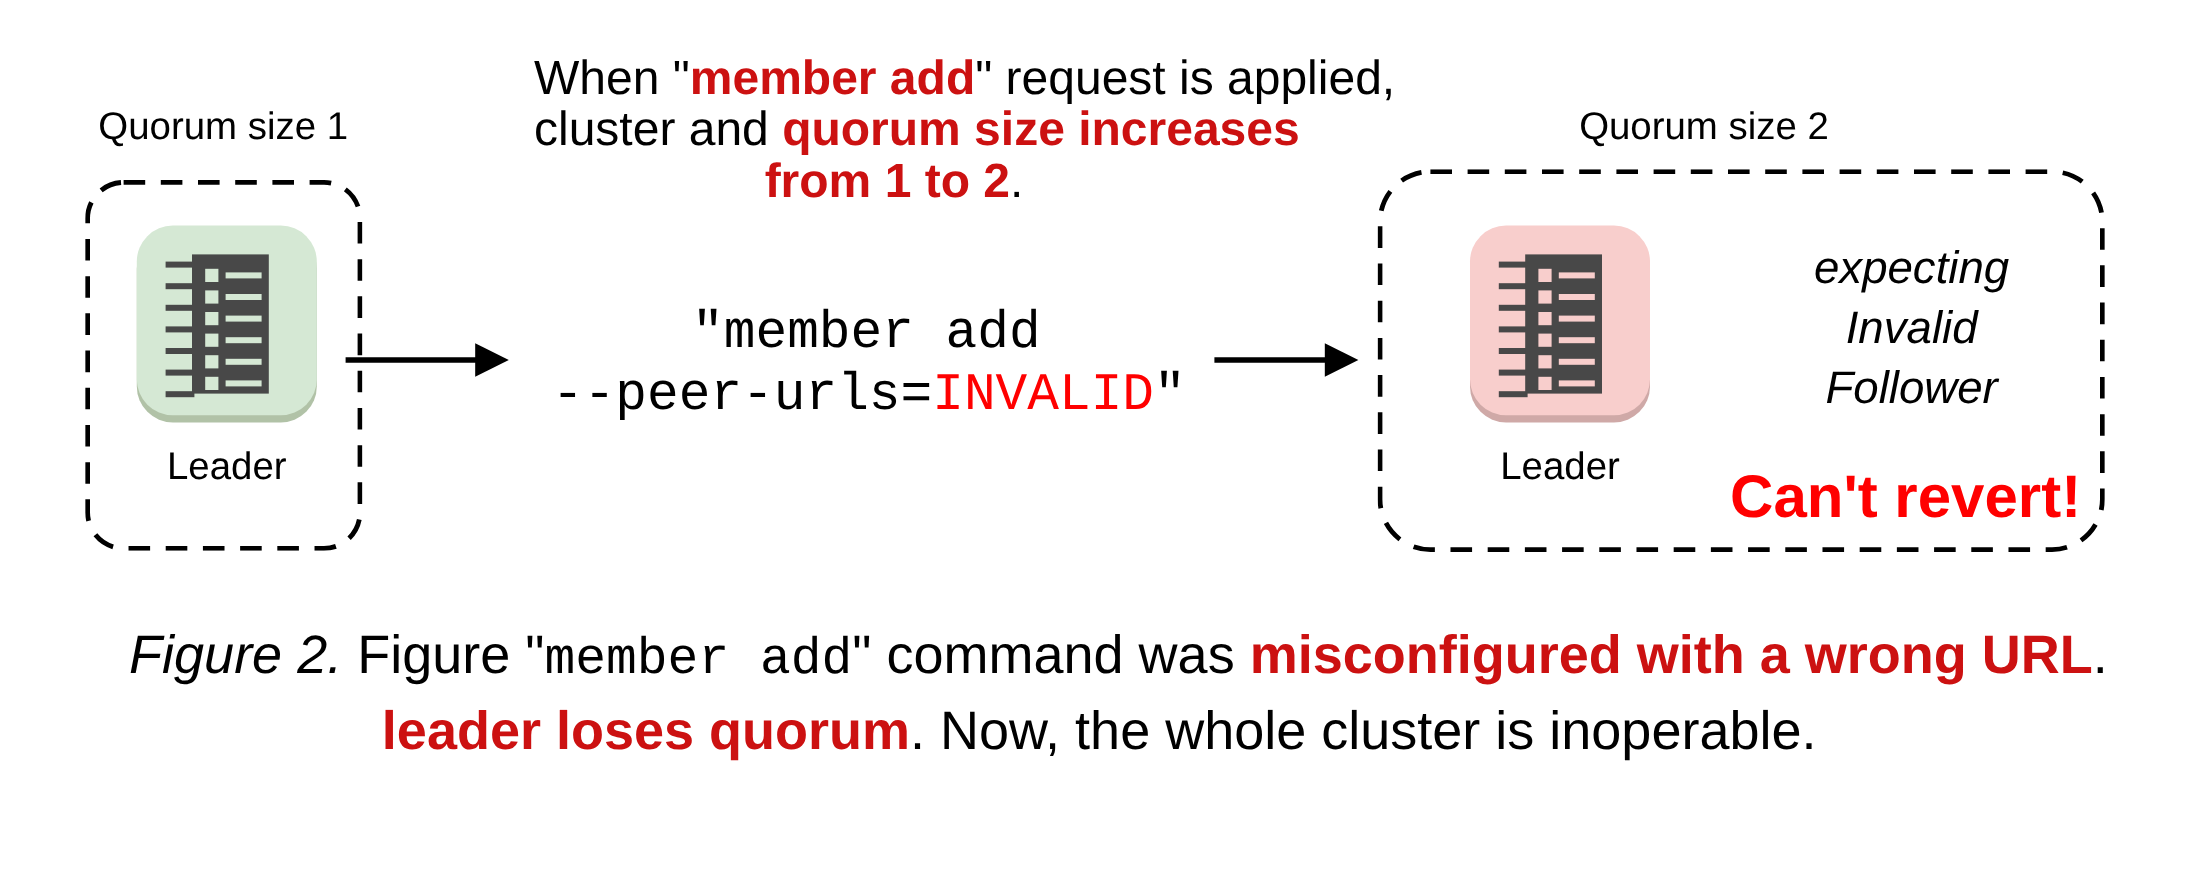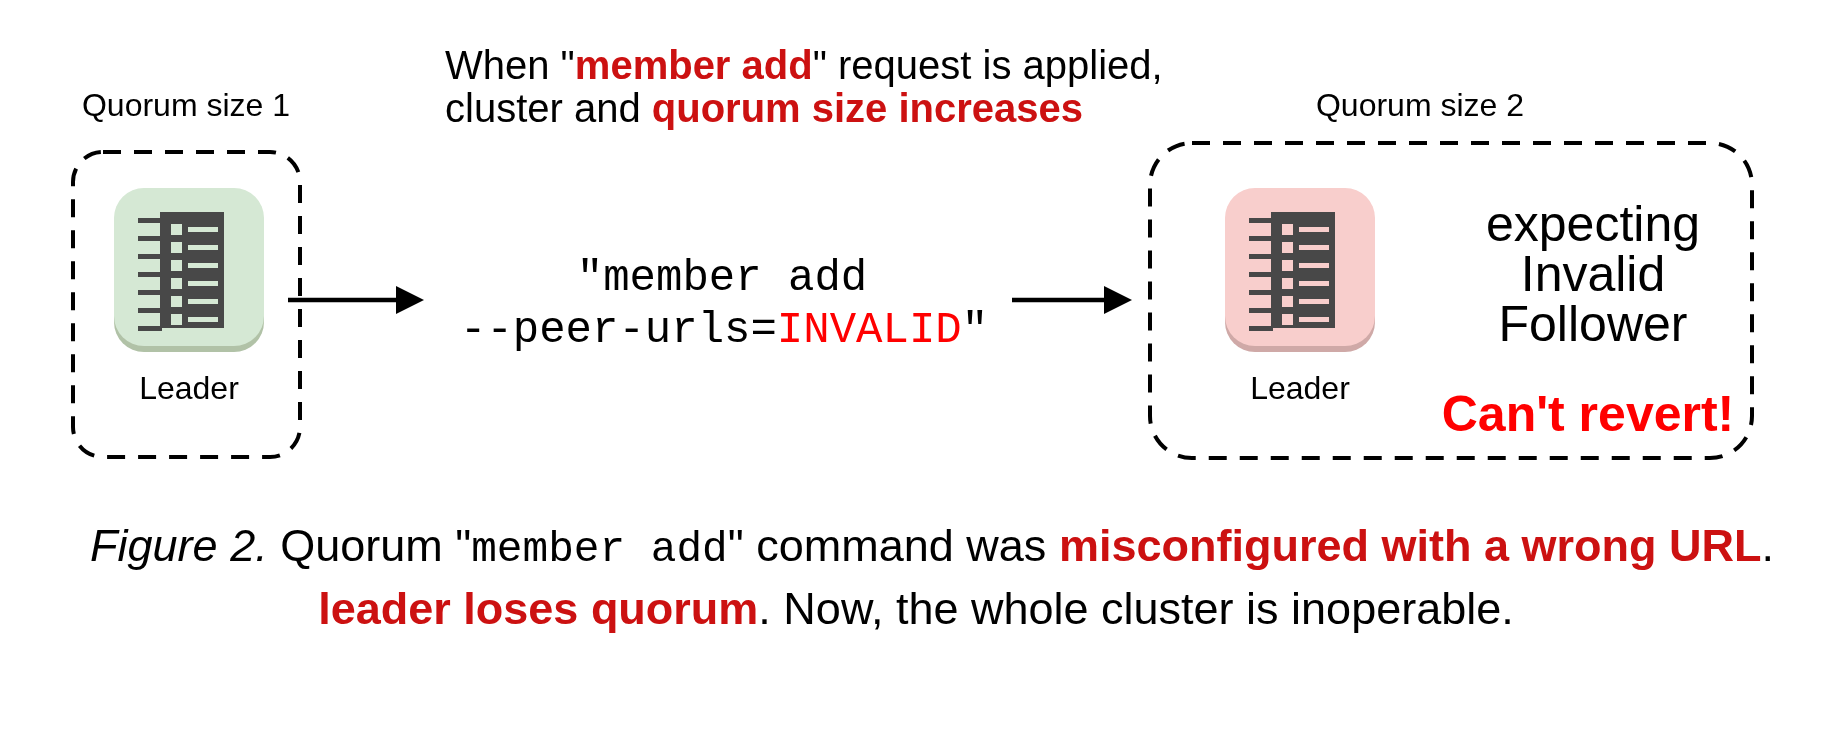--- a/index.html
+++ b/index.html
@@ -16,21 +16,21 @@
 
   
   .annotation{font-size:40px;line-height:43px;white-space:nowrap;}
   .em-red{color:#cc1111;font-weight:700;}
 
   
   .command{font-family:"Liberation Mono",monospace;font-size:44px;line-height:52px;white-space:nowrap;}
   .command .inv{color:#ff0000;}
 
   
-  .status{font-size:50px;line-height:50px;white-space:nowrap;}
+  .status{font-size:38px;line-height:50px;font-style:italic;white-space:nowrap;}
   .warning{font-size:50px;font-weight:700;color:#ff0000;white-space:nowrap;}
 
   
   .caption{font-size:45px;line-height:59px;}
   .caption .line{white-space:nowrap;}
   .caption .fig{font-style:italic;margin-left:32px;}
   .caption .mono{font-family:"Liberation Mono",monospace;font-size:0.95em;}
 
   
   .pill{position:absolute;width:150px;height:158px;border-radius:30px;}
@@ -82,20 +82,21 @@
   <div class="abs center node-label" style="left:105px;top:371px;width:168px;">Leader</div>
 
   <svg class="arrow" style="left:286px;top:283px;" width="140" height="34" viewBox="0 0 140 34">
     <line x1="2" y1="17" x2="112" y2="17" stroke="#000000" stroke-width="4.5"></line>
     <polygon points="110,3 138,17 110,31" fill="#000000"></polygon>
   </svg>
 
   <div class="abs center annotation" style="left:445px;top:44px;width:600px;">
     <div><span>When "</span><span class="em-red">member add</span><span>" request is applied,</span></div>
     <div><span>cluster and </span><span class="em-red">quorum size increases</span></div>
+    <div><span class="em-red">from 1 to 2</span><span>.</span></div>
   </div>
 
   <div class="abs center command" style="left:460px;top:252px;width:524px;">
     <div>"member add</div>
     <div><span>--peer-urls=</span><span class="inv">INVALID</span><span>"</span></div>
   </div>
 
   <svg class="arrow" style="left:1010px;top:283px;" width="124" height="34" viewBox="0 0 124 34">
     <line x1="2" y1="17" x2="96" y2="17" stroke="#000000" stroke-width="4.5"></line>
     <polygon points="94,3 122,17 94,31" fill="#000000"></polygon>
@@ -136,17 +137,17 @@
 
   <div class="abs center status" style="left:1443px;top:199px;width:300px;">
     <div>expecting</div>
     <div>Invalid</div>
     <div>Follower</div>
   </div>
 
   <div class="abs center warning" style="left:1438px;top:385px;width:300px;">Can't revert!</div>
 
   <div class="abs center caption" style="left:0px;top:516px;width:1832px;">
-    <div class="line"><span class="fig">Figure 2.</span><span> Quorum </span><span>"</span><span class="mono">member add</span><span>"</span><span> command was </span><span class="em-red">misconfigured with a wrong URL</span><span>.</span></div>
+    <div class="line"><span class="fig">Figure 2.</span><span> Figure </span><span>"</span><span class="mono">member add</span><span>"</span><span> command was </span><span class="em-red">misconfigured with a wrong URL</span><span>.</span></div>
     <div class="line"><span class="em-red">leader loses quorum</span><span>. Now, the whole cluster is inoperable.</span></div>
   </div>
 
 </div>
 
 </body></html>

